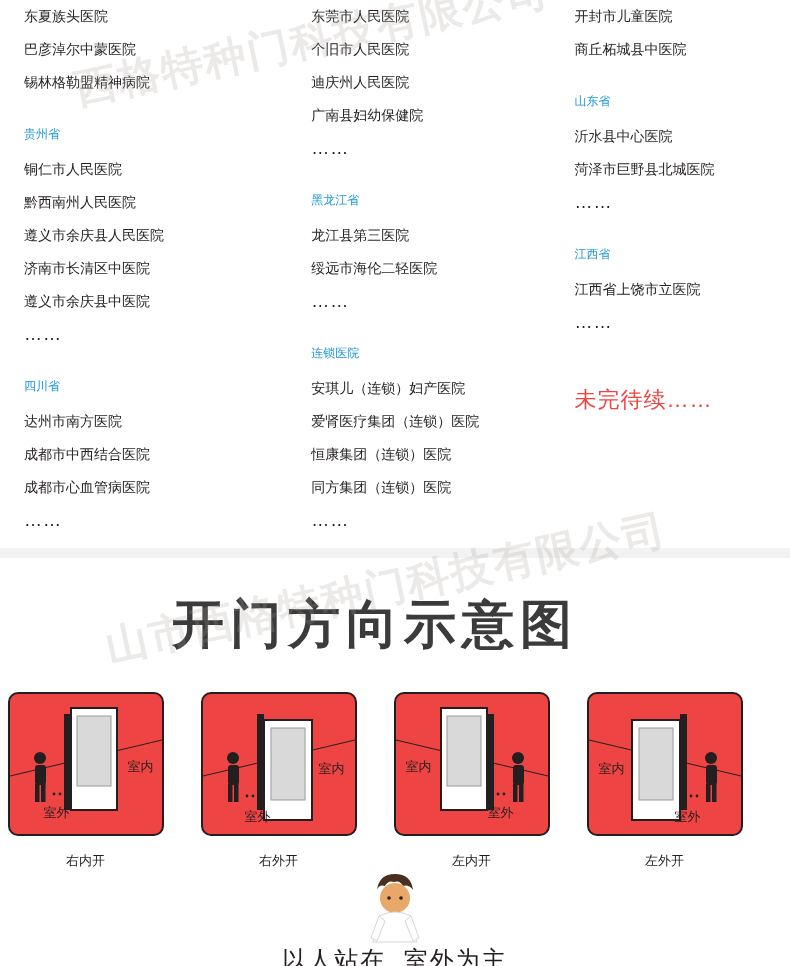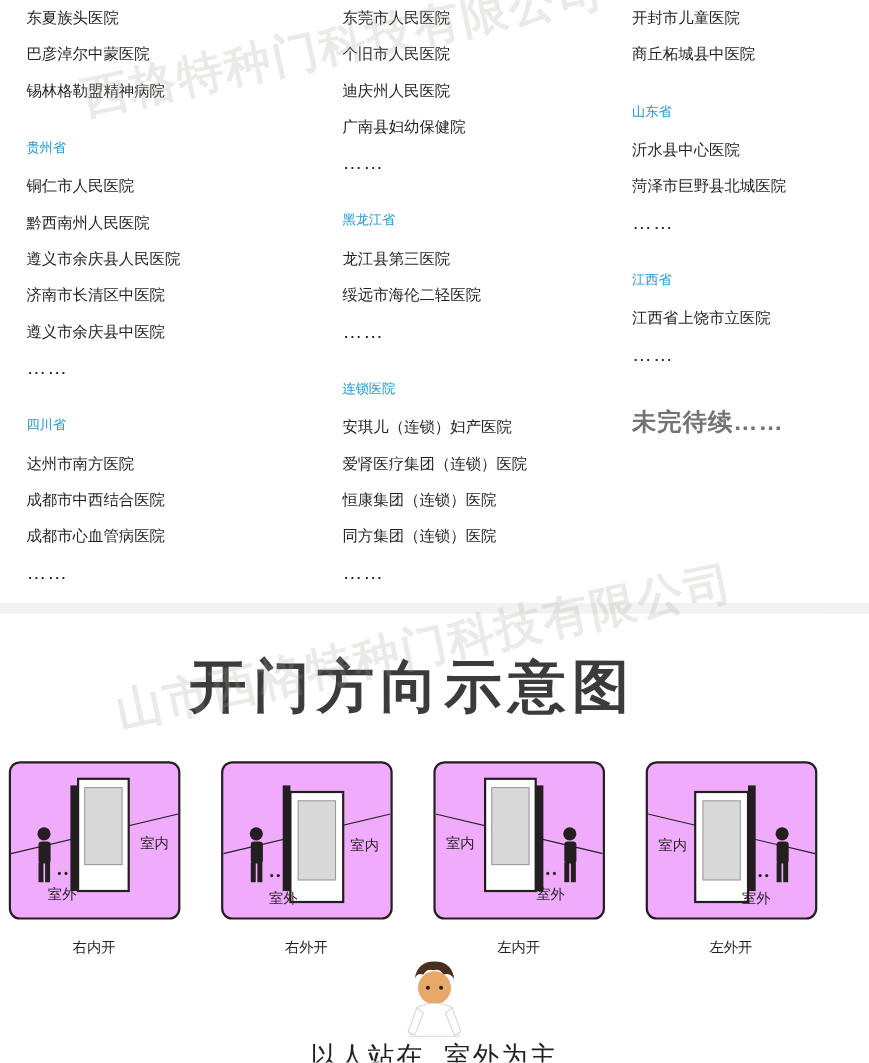--- a/index.html
+++ b/index.html
@@ -75,23 +75,23 @@
     white-space: nowrap;
   }
   .dots {
     color: #231f20;
     font-size: 18px;
     line-height: 33px;
     letter-spacing: 1px;
   }
   .tobe {
     font-size: 22px;
-    font-weight: bold;
-    color: #737373;
-    margin-top: 30px;
+    font-weight: normal;
+    color: #ef4444;
+    margin-top: 46px;
     letter-spacing: 1px;
   }
 
   
   .gap {
     position: absolute;
     left: 0;
     top: 548px;
     width: 790px;
     height: 10px;
@@ -126,21 +126,21 @@
   }
   .door-item { width: 172px; }
   .door-box {
     width: 152px;
     height: 140px;
     margin: 0 auto;
     border: 2px solid #231f20;
     border-radius: 10px;
     position: relative;
     overflow: hidden;
-    background: #f0abfc;
+    background: #ef4444;
   }
   .door-caption {
     text-align: center;
     font-size: 13px;
     margin-top: 16px;
     color: #231f20;
   }
 
   
   .ground {

